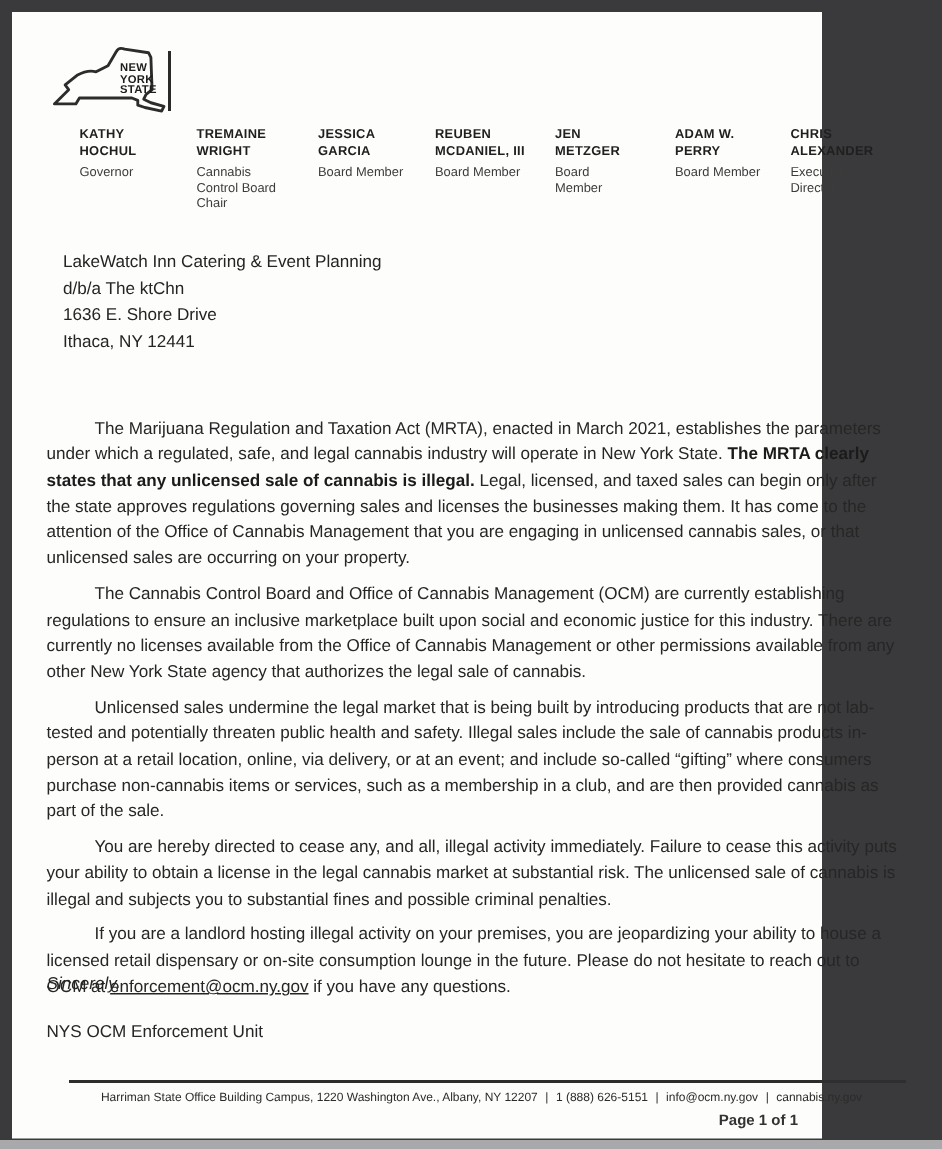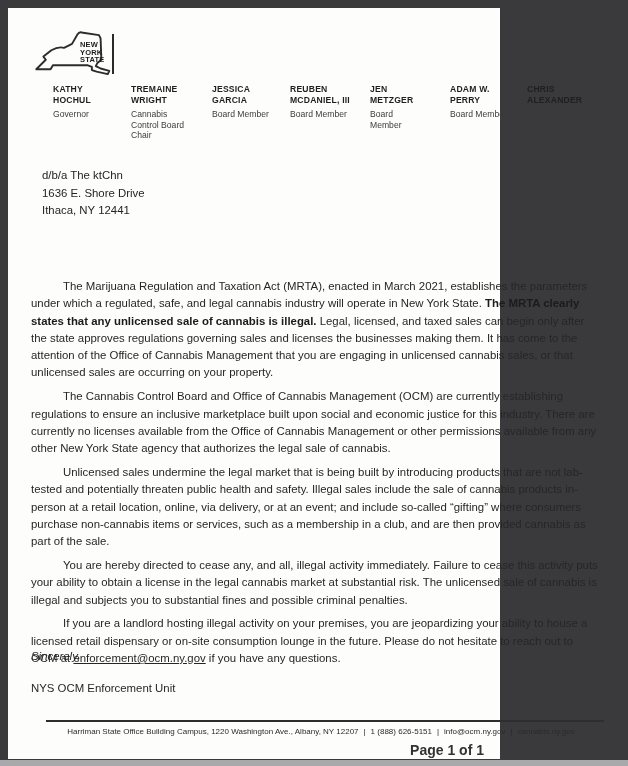--- a/index.html
+++ b/index.html
@@ -4,21 +4,21 @@
 <style>
   html,body{margin:0;padding:0;}
   body{
     width:628px;height:766px;position:relative;
     background:#3a3a3c;
     font-family:"Liberation Sans","DejaVu Sans",sans-serif;
     -webkit-font-smoothing:antialiased;
     overflow:hidden;
   }
   .paper{
-    position:absolute;left:8px;top:8px;width:492px;height:751px;
+    position:absolute;left:8px;top:8px;width:540px;height:751px;
     background:#fdfdfb;color:#242424;
   }
   .bottom-strip{
     position:absolute;left:0;top:760px;width:628px;height:6px;
     background:#a9a9ac;
   }
   
   .logo-wrap{position:absolute;left:22px;top:18px;width:84px;height:56px;}
   .logo-wrap svg{position:absolute;left:0;top:2px;}
   .logo-text{
@@ -71,21 +71,21 @@
   .signature{position:absolute;left:23px;top:674px;font-size:11.4px;color:#262626;}
   
   .footer-rule{position:absolute;left:38px;top:712px;width:558px;height:2px;background:#2e2e2e;}
   .footer-line{
     position:absolute;left:30px;top:718px;width:566px;text-align:center;
     font-size:8px;line-height:11px;color:#2b2b2b;
   }
   .footer-line .pipe{margin:0 5px;color:#2b2b2b;}
   .page-label{
     position:absolute;right:16px;top:734px;
-    font-size:14px;font-weight:600;color:#333;padding-left:19px;
+    font-size:10px;font-weight:600;color:#333;padding-left:19px;
   }
 </style>
 </head>
 <body>
 
 <div class="paper">
 
   <div class="logo-wrap">
     <svg width="84" height="54" viewBox="0 0 100 68">
       <path d="M5 52 L17 40 L14 36 L24 28 Q33 23 40 25 L50 20 L57 8 Q59 4 64 6 L84 9 L86 13 L87 40 L82 44 L80 48 L86 51 L97 54 L95 58 L81 55 L75 53 L75 49 L70 47 L26 47 L23 52 Z" fill="none" stroke="#2c2c2c" stroke-width="2.4" stroke-linejoin="round" stroke-linecap="round"></path>
@@ -130,20 +130,21 @@
     <div class="o-title">Board Member</div>
   </div>
   <div class="official o7">
     <div class="o-name">CHRIS
 ALEXANDER</div>
     <div class="o-title">Executive
 Director</div>
   </div>
 
   <div class="address">
+    <div>LakeWatch Inn Catering &amp; Event Planning</div>
     <div>d/b/a The ktChn</div>
     <div>1636 E. Shore Drive</div>
     <div>Ithaca, NY 12441</div>
   </div>
 
 
   <div class="body-text">
     <p><span>The Marijuana Regulation and Taxation Act (MRTA), enacted in March 2021, establishes the parameters under which a regulated, safe, and legal cannabis industry will operate in New York State. </span><b>The MRTA clearly states that any unlicensed sale of cannabis is illegal.</b><span> Legal, licensed, and taxed sales can begin only after the state approves regulations governing sales and licenses the businesses making them.  It has come to the attention of the Office of Cannabis Management that you are engaging in unlicensed cannabis sales, or that unlicensed sales are occurring on your property.</span></p>
     <p>The Cannabis Control Board and Office of Cannabis Management (OCM) are currently establishing regulations to ensure an inclusive marketplace built upon social and economic justice for this industry. There are currently no licenses available from the Office of Cannabis Management or other permissions available from any other New York State agency that authorizes the legal sale of cannabis.</p>
     <p>Unlicensed sales undermine the legal market that is being built by introducing products that are not lab-tested and potentially threaten public health and safety. Illegal sales include the sale of cannabis products in-person at a retail location, online, via delivery, or at an event; and include so-called “gifting” where consumers purchase non-cannabis items or services, such as a membership in a club, and are then provided cannabis as part of the sale.</p>

